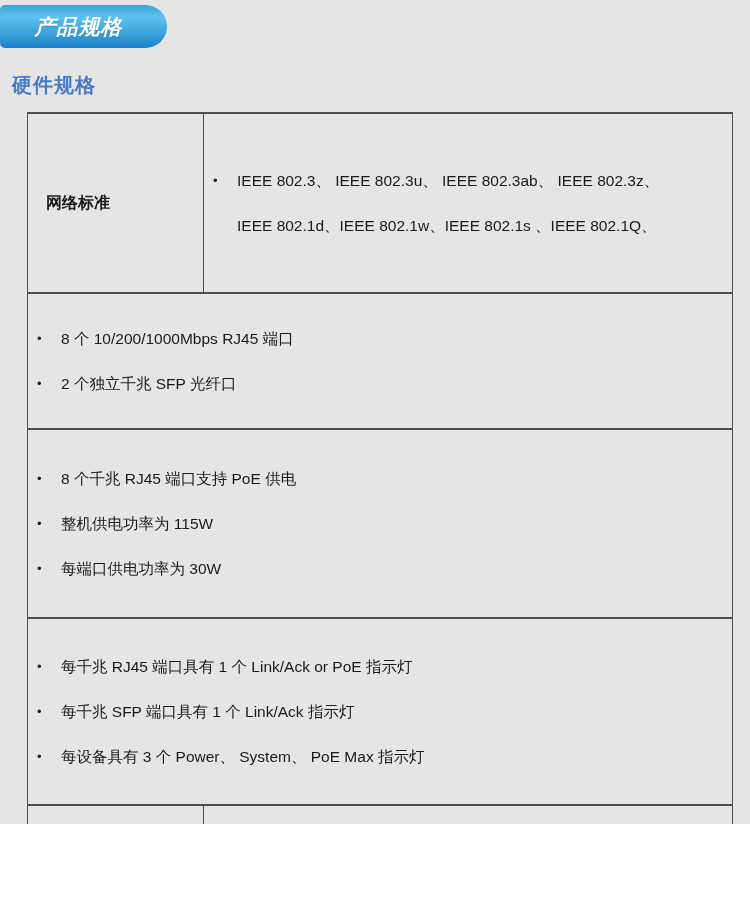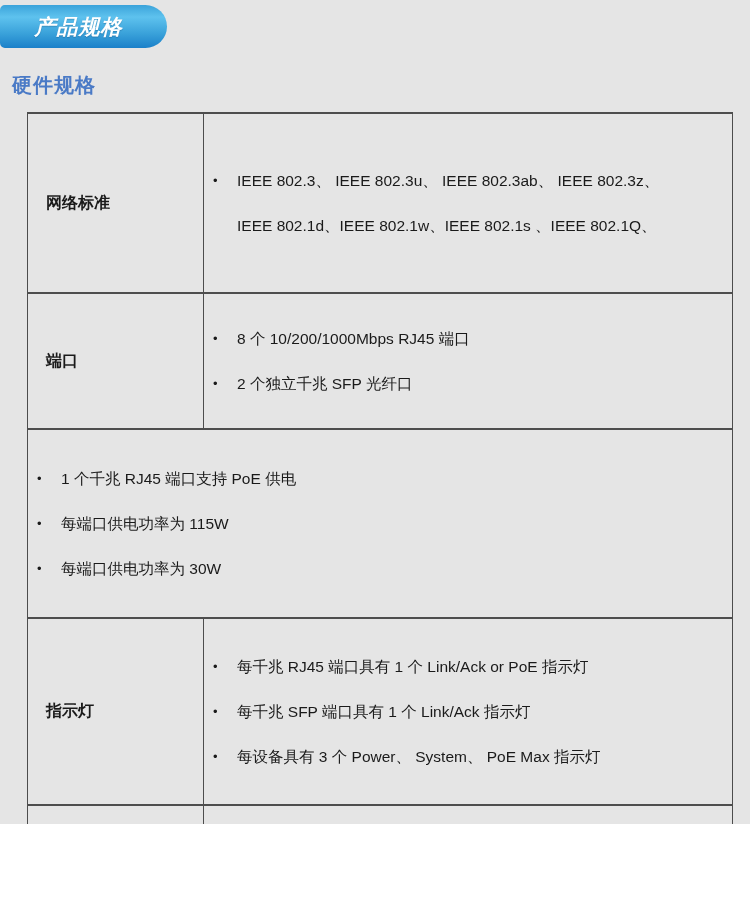--- a/index.html
+++ b/index.html
@@ -155,60 +155,58 @@
           <div class="bullet-item">
             <span class="bullet-dot">•</span>
             <div class="bullet-lines">
               <div class="bullet-line">IEEE 802.3、 IEEE 802.3u、 IEEE 802.3ab、 IEEE 802.3z、</div>
               <div class="bullet-line">IEEE 802.1d、IEEE 802.1w、IEEE 802.1s 、IEEE 802.1Q、</div>
             </div>
           </div>
         </div>
       </div>
       <div class="spec-row">
-        <div class="label-cell">端口</div>
         <div class="content-cell">
           <div class="bullet-item">
             <span class="bullet-dot">•</span>
             <div class="bullet-lines">
               <div class="bullet-line">8 个 10/200/1000Mbps RJ45  端口</div>
             </div>
           </div>
           <div class="bullet-item">
             <span class="bullet-dot">•</span>
             <div class="bullet-lines">
               <div class="bullet-line">2 个独立千兆 SFP 光纤口</div>
             </div>
           </div>
         </div>
       </div>
       <div class="spec-row">
         <div class="content-cell">
           <div class="bullet-item">
             <span class="bullet-dot">•</span>
             <div class="bullet-lines">
-              <div class="bullet-line">1 个千兆  RJ45  端口支持 PoE 供电</div>
-            </div>
-          </div>
-          <div class="bullet-item">
-            <span class="bullet-dot">•</span>
-            <div class="bullet-lines">
-              <div class="bullet-line">每端口供电功率为 115W</div>
+              <div class="bullet-line">8 个千兆  RJ45  端口支持 PoE 供电</div>
+            </div>
+          </div>
+          <div class="bullet-item">
+            <span class="bullet-dot">•</span>
+            <div class="bullet-lines">
+              <div class="bullet-line">整机供电功率为 115W</div>
             </div>
           </div>
           <div class="bullet-item">
             <span class="bullet-dot">•</span>
             <div class="bullet-lines">
               <div class="bullet-line">每端口供电功率为 30W</div>
             </div>
           </div>
         </div>
       </div>
       <div class="spec-row">
-        <div class="label-cell">指示灯</div>
         <div class="content-cell">
           <div class="bullet-item">
             <span class="bullet-dot">•</span>
             <div class="bullet-lines">
               <div class="bullet-line">每千兆 RJ45 端口具有 1 个 Link/Ack or PoE 指示灯</div>
             </div>
           </div>
           <div class="bullet-item">
             <span class="bullet-dot">•</span>
             <div class="bullet-lines">

